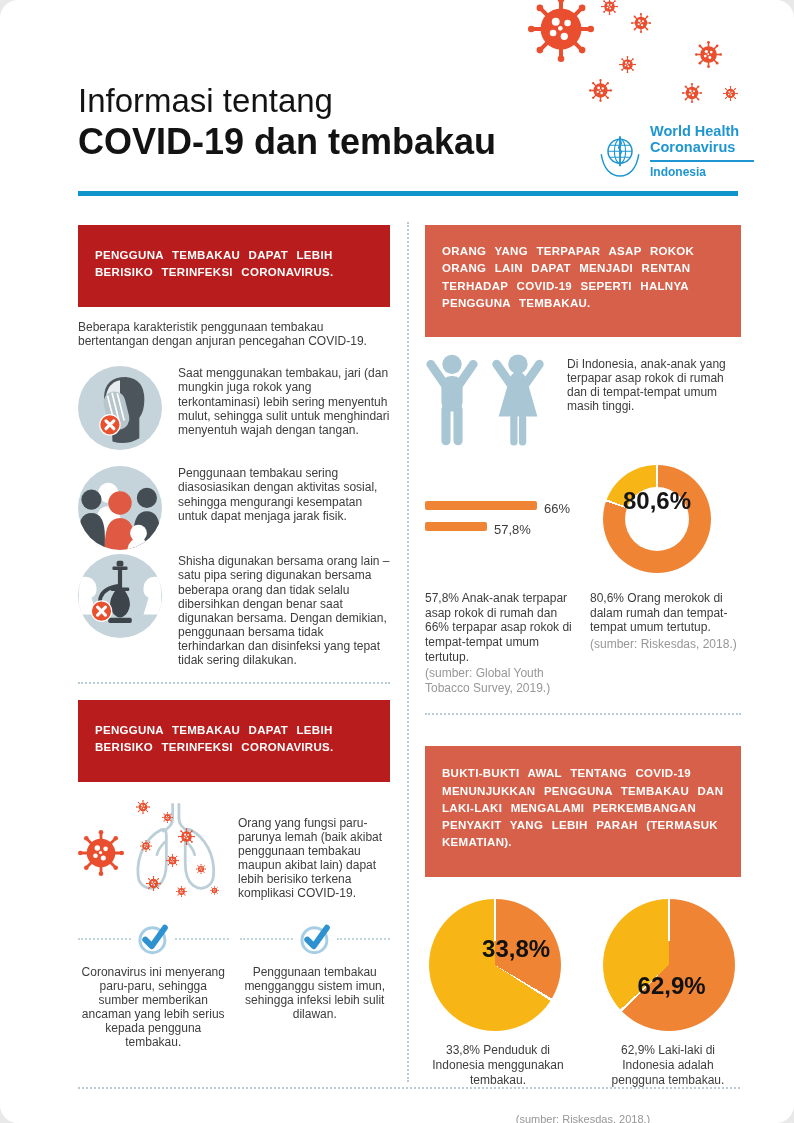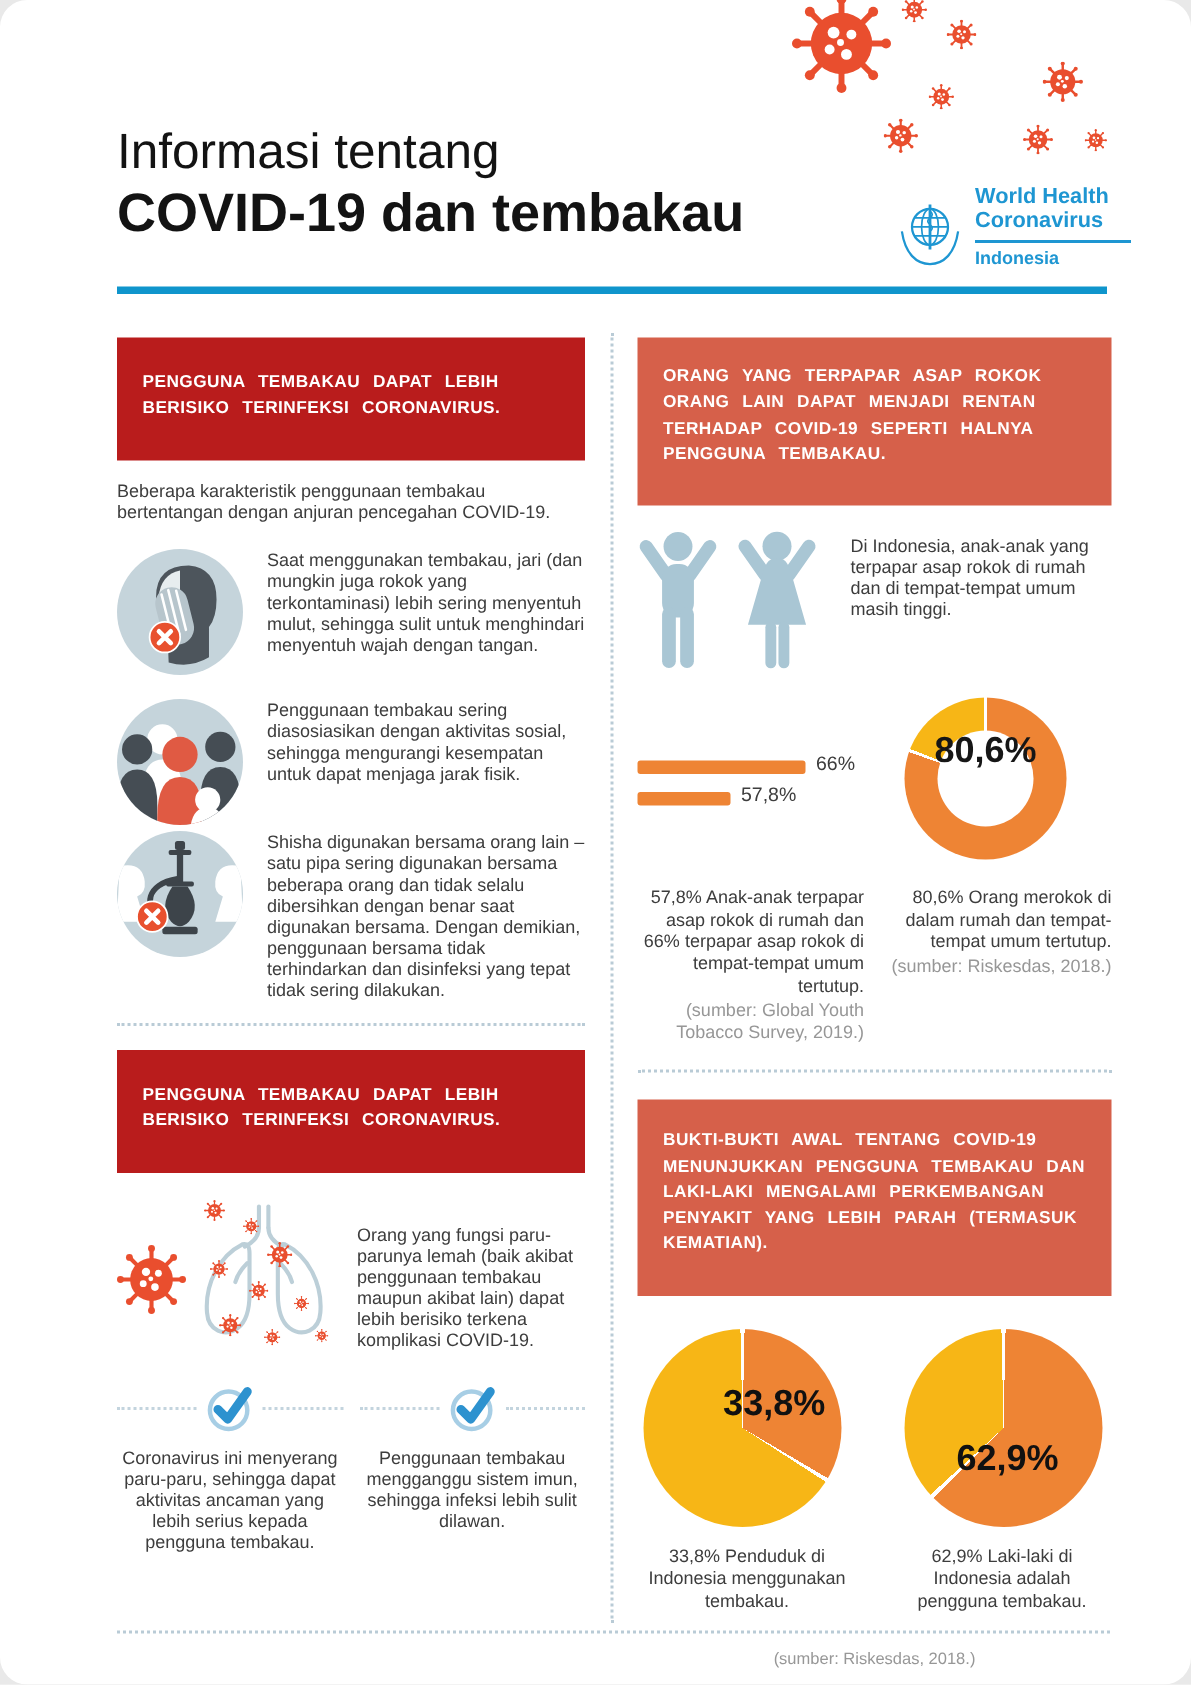--- a/index.html
+++ b/index.html
@@ -47,30 +47,30 @@
   .check-col{flex:1;text-align:center;}
   .check-head{display:flex;align-items:center;justify-content:center;gap:3px;margin-bottom:7px;}
   .check-head .dots{flex:1;border-top:2px dotted #c3d4de;}
   .check-head svg{width:38px;height:38px;flex:0 0 38px;}
   
   .children-row{display:flex;gap:16px;margin-top:14px;align-items:flex-start;height:104px;}
   .children-art{flex:0 0 126px;display:flex;gap:8px;align-items:flex-start;padding-top:2px;}
   .children-row p{width:172px;margin-top:6px;}
   .charts-row{display:flex;align-items:center;margin-top:8px;height:112px;}
   .bars{width:172px;}
-  .bar-line{display:flex;align-items:flex-end;gap:7px;margin:6px 0;}
+  .bar-line{display:flex;align-items:flex-start;gap:7px;margin:6px 0;}
   .bar{height:9px;background:#ee8434;border-radius:2px;}
   .bar-label{font-size:13px;color:#3d3d3d;}
   .donut{position:relative;width:108px;height:108px;border-radius:50%;margin-left:6px;}
   .donut .hole{position:absolute;left:50%;top:50%;transform:translate(-50%,-50%);
                width:64px;height:64px;border-radius:50%;background:#fff;
                display:flex;justify-content:center;}
   .donut .hole span{font-size:24px;font-weight:700;color:#161616;white-space:nowrap;}
   .caps-row{display:flex;gap:14px;margin-top:16px;}
-  .cap{flex:1;text-align:right;}
+  .cap{flex:1;text-align:left;}
   .cap p{font-size:12px;line-height:1.22;}
   .src{color:#979797;font-size:11px;line-height:1.45;margin-top:2px;}
   .src.center{text-align:center;margin-top:24px;}
   .pies-row{display:flex;margin-top:22px;gap:42px;padding-left:4px;}
   .pie{position:relative;width:132px;height:132px;border-radius:50%;}
   .pie-label{position:absolute;font-size:24px;font-weight:700;color:#111;transform:translate(-50%,-50%);white-space:nowrap;}
   .pie-label.l1{left:66%;top:38%;}
   .pie-label.l2{left:52%;top:66%;}
   .pie-caps{display:flex;gap:24px;margin-top:12px;}
   .pie-caps p{flex:1;text-align:center;font-size:12px;line-height:1.25;}
@@ -343,21 +343,21 @@
 
     <div class="checks">
       <div class="check-col">
         <div class="check-head">
           <span class="dots"></span>
           <svg>
               <use href="#sym-check"></use>
             </svg>
           <span class="dots"></span>
         </div>
-        <p>Coronavirus ini menyerang paru-paru, sehingga dapat aktivitas ancaman yang lebih serius kepada pengguna tembakau.</p>
+        <p>Coronavirus ini menyerang paru-paru, sehingga sumber memberikan ancaman yang lebih serius kepada pengguna tembakau.</p>
       </div>
       <div class="check-col">
         <div class="check-head">
           <span class="dots"></span>
           <svg>
               <use href="#sym-check"></use>
             </svg>
           <span class="dots"></span>
         </div>
         <p>Penggunaan tembakau mengganggu sistem imun, sehingga infeksi lebih sulit dilawan.</p>
@@ -407,21 +407,21 @@
         <p class="src">(sumber: Global Youth Tobacco Survey, 2019.)</p>
       </div>
       <div class="cap">
         <p>80,6% Orang merokok di dalam rumah dan tempat-tempat umum tertutup.</p>
         <p class="src">(sumber: Riskesdas, 2018.)</p>
       </div>
     </div>
 
     <div class="hdotted" style="margin-top:18px"></div>
 
-    <div class="banner red b2" style="margin-top:18px">BUKTI-BUKTI AWAL TENTANG COVID-19 MENUNJUKKAN PENGGUNA TEMBAKAU DAN LAKI-LAKI MENGALAMI PERKEMBANGAN PENYAKIT YANG LEBIH PARAH (TERMASUK KEMATIAN).</div>
+    <div class="banner red b2" style="margin-top:31px">BUKTI-BUKTI AWAL TENTANG COVID-19 MENUNJUKKAN PENGGUNA TEMBAKAU DAN LAKI-LAKI MENGALAMI PERKEMBANGAN PENYAKIT YANG LEBIH PARAH (TERMASUK KEMATIAN).</div>
 
     <div class="pies-row">
       <div class="pie" style="background: conic-gradient(rgb(255, 255, 255) 0deg, rgb(255, 255, 255) 1.2deg, rgb(238, 132, 52) 1.2deg, rgb(238, 132, 52) 120.5deg, rgb(255, 255, 255) 120.5deg, rgb(255, 255, 255) 122.9deg, rgb(247, 182, 22) 122.9deg, rgb(247, 182, 22) 358.8deg, rgb(255, 255, 255) 358.8deg, rgb(255, 255, 255) 360deg);">
         <span class="pie-label l1">33,8%</span>
       </div>
       <div class="pie" style="background: conic-gradient(rgb(255, 255, 255) 0deg, rgb(255, 255, 255) 1.2deg, rgb(238, 132, 52) 1.2deg, rgb(238, 132, 52) 225.2deg, rgb(255, 255, 255) 225.2deg, rgb(255, 255, 255) 227.6deg, rgb(247, 182, 22) 227.6deg, rgb(247, 182, 22) 358.8deg, rgb(255, 255, 255) 358.8deg, rgb(255, 255, 255) 360deg);">
         <span class="pie-label l2">62,9%</span>
       </div>
     </div>
 

